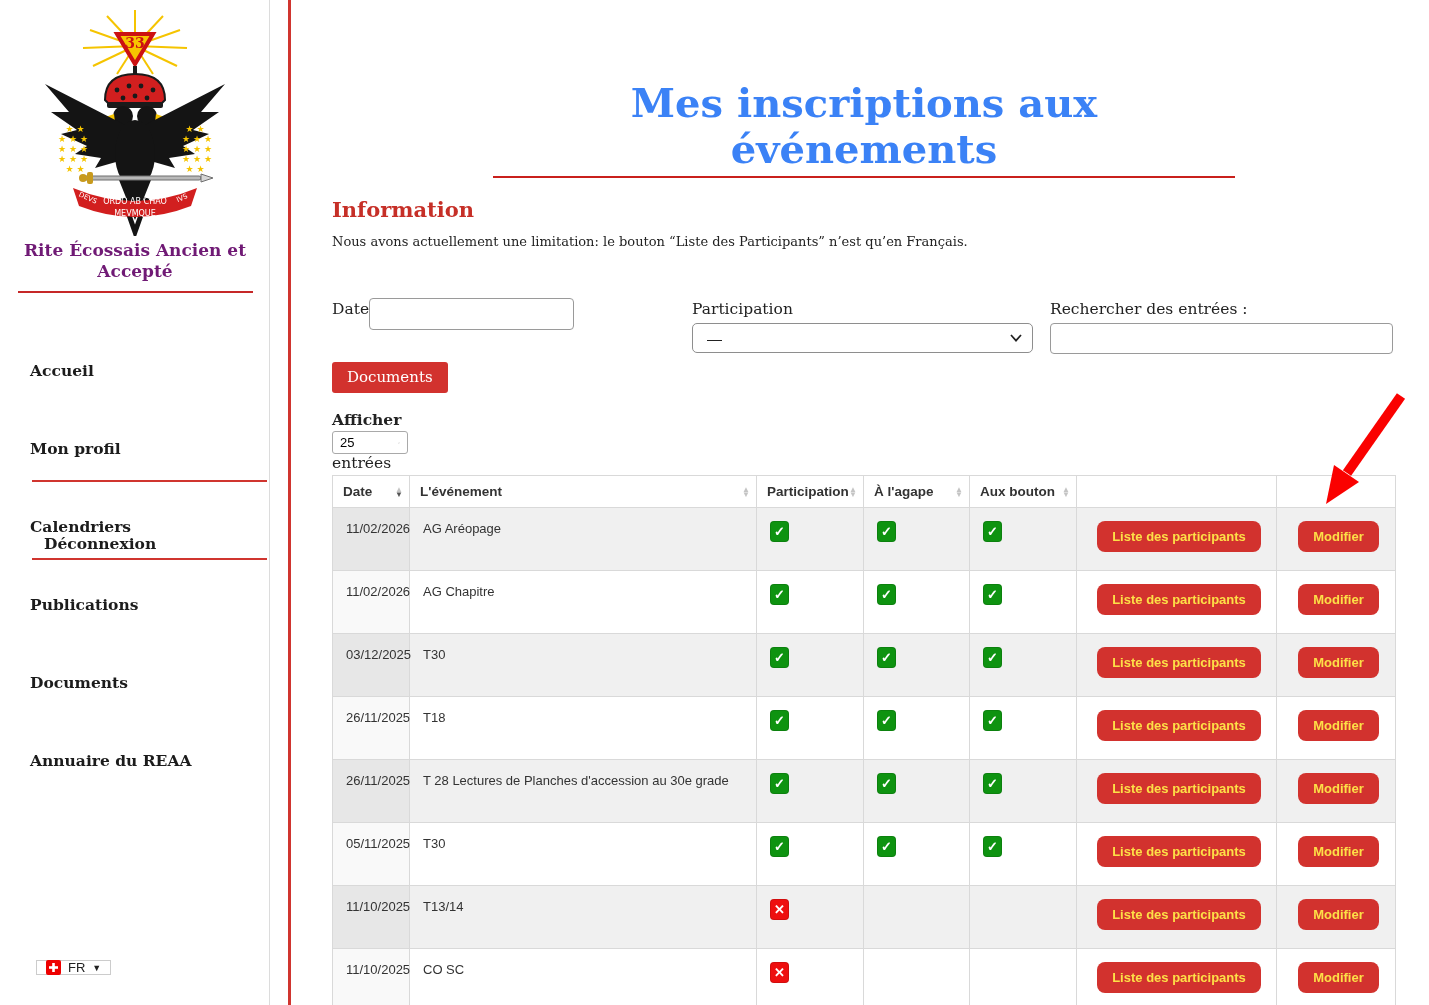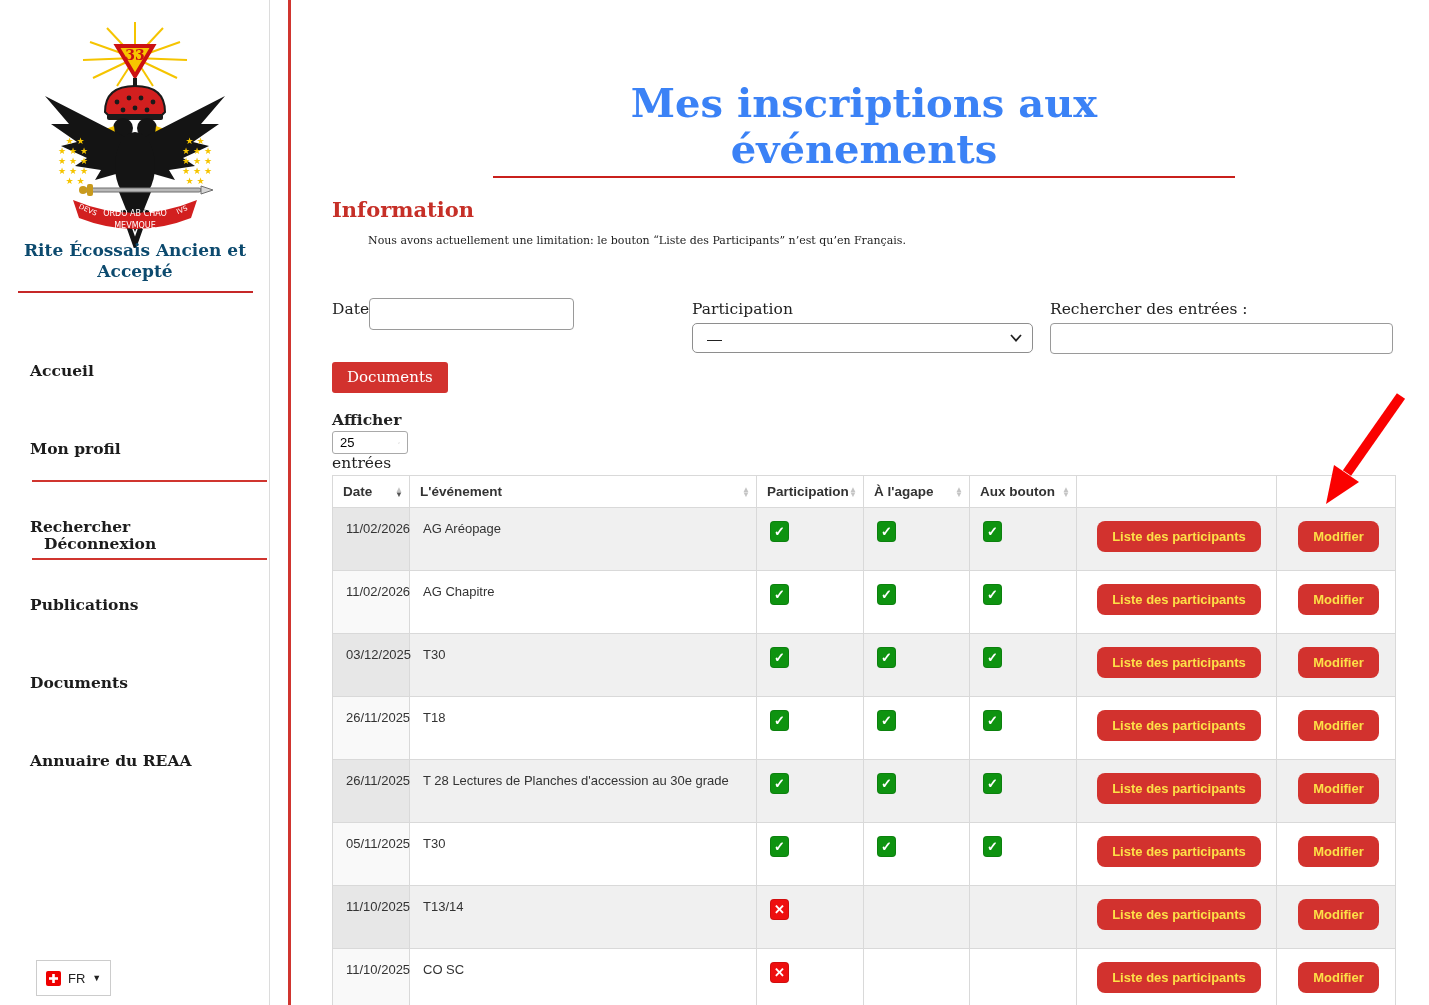--- a/index.html
+++ b/index.html
@@ -4,42 +4,42 @@
 <style>
   * { margin:0; padding:0; box-sizing:border-box; }
   html,body { width:1429px; height:1005px; overflow:hidden; background:#fff;
     font-family:"DejaVu Serif", serif; }
 
   
   .sidebar { position:absolute; left:0; top:0; width:270px; height:1005px;
     background:#fff; border-right:1px solid #dcdcdc; }
   .red-divider { position:absolute; left:288px; top:0; width:3px; height:1005px;
     background:#d0352f; }
-  .logo-wrap { position:absolute; left:35px; top:20px; width:200px; height:228px; }
+  .logo-wrap { position:absolute; left:35px; top:8px; width:200px; height:228px; }
   .org-name { position:absolute; left:10px; top:240px; width:250px; text-align:center;
-    font-weight:bold; font-size:17px; line-height:1.25; color:#0c4a6e; }
+    font-weight:bold; font-size:17px; line-height:1.25; color:#701a75; }
   .org-rule { position:absolute; left:18px; top:291px; width:235px; height:2px; background:#c62828; }
   .nav { position:absolute; left:30px; top:308px; width:220px; }
   .nav-item { font-weight:bold; font-size:15.5px; color:#1c1c1c; padding:5px 0 6px 0; cursor:pointer;margin-top:48px; }
   .logout-block { position:absolute; left:32px; top:480px; width:235px;
     border-top:2px solid #d0352f; border-bottom:2px solid #d0352f; padding:4px 0 5px 12px; }
   .logout-block .nav-item { padding:0; }
-  .lang-box { position:absolute; left:36px; top:960px; height:36px; display:flex;
+  .lang-box { position:absolute; left:36px; top:960px; height:15px; display:flex;
     align-items:center; gap:7px; border:1px solid #ccc; background:#fff; padding:0 9px;
     font-family:"Liberation Sans", sans-serif; font-size:13px; color:#222; cursor:pointer; }
   .lang-caret { font-size:9px; color:#222; }
 
   
   .page-title { position:absolute; left:493px; top:80px; width:742px; text-align:center;
     font-size:40px; font-weight:600; color:#3b82f6; line-height:1.15; }
   .page-title span { display:inline-block; max-width:640px; }
   .title-rule { position:absolute; left:493px; top:176px; width:742px; height:2px; background:#c9201c; }
 
   .info-heading { position:absolute; left:332px; top:197px; font-size:21px; font-weight:bold; color:#c62f27; }
-  .info-text { position:absolute; left:332px; top:234px; width:900px; font-size:11px; color:#222;margin-left:36px; }
+  .info-text { position:absolute; left:332px; top:234px; width:900px; font-size:13px; color:#222; }
 
   .f-label { font-size:15.5px; color:#222; }
   .date-group { position:absolute; left:332px; top:298px; display:flex; align-items:flex-start; }
   .date-group .f-label { padding-top:2px; }
   .date-input { width:205px; height:32px; border:1px solid #9a9a9a; border-radius:4px;
     background:#fff; font:14px "Liberation Sans", sans-serif; padding:0 8px; }
   .part-group { position:absolute; left:692px; top:299px; width:341px; }
   .search-group { position:absolute; left:1050px; top:299px; width:343px; }
   .sel-box { margin-top:5px; height:30px; border:1px solid #8e8e8e; border-radius:5px;
     background:#fff; display:flex; align-items:center; justify-content:space-between;
@@ -162,21 +162,21 @@
       <text x="148" y="192" font-size="7" fill="#fff" text-anchor="middle" transform="rotate(-24 148 192)" font-family="DejaVu Sans, sans-serif">IVS</text>
     </svg>
   </div>
 
   <div class="org-name">Rite Écossais Ancien et Accepté</div>
   <div class="org-rule"></div>
 
   <div class="nav">
     <div class="nav-item">Accueil</div>
     <div class="nav-item">Mon profil</div>
-    <div class="nav-item">Rechercher</div>
+    <div class="nav-item">Calendriers</div>
     <div class="nav-item">Publications</div>
     <div class="nav-item">Documents</div>
     <div class="nav-item">Annuaire du REAA</div>
   </div>
 
   <div class="logout-block">
     <div class="nav-item">Déconnexion</div>
   </div>
 
   <div class="lang-box">

